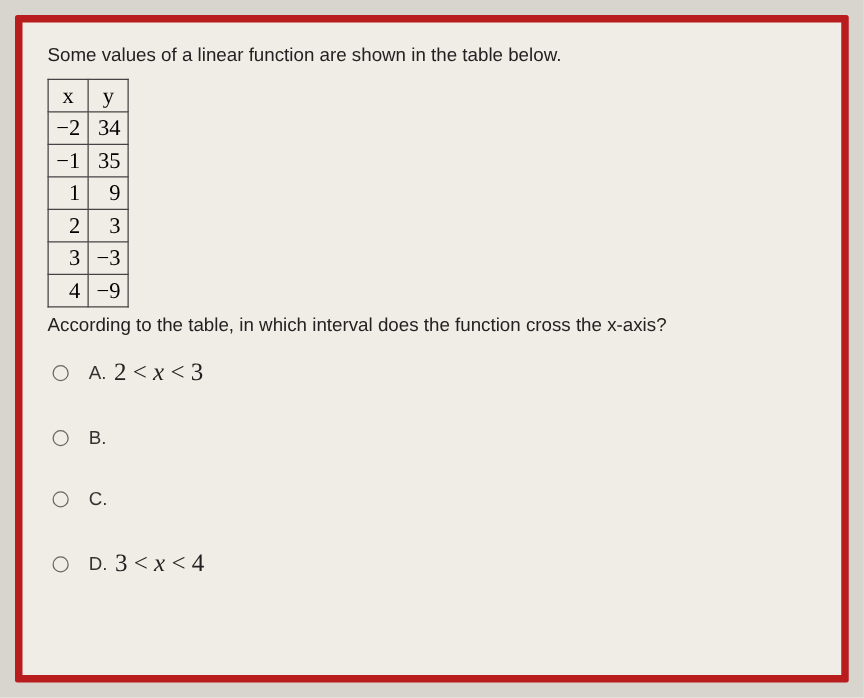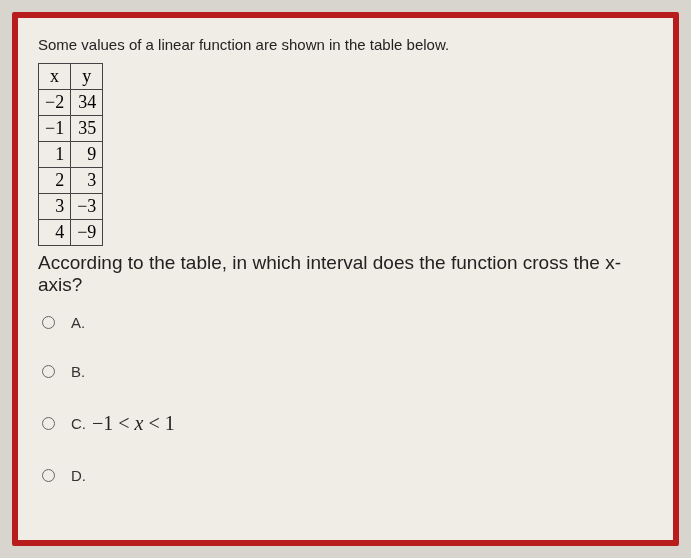--- a/index.html
+++ b/index.html
@@ -39,21 +39,21 @@
       text-align: center;
       min-width: 28px;
     }
     .data-table td {
       border: 1px solid #444;
       padding: 2px 6px;
       text-align: right;
       min-width: 28px;
     }
     .question-text {
-      font-size: 19px;
+      font-size: 15px;
       color: #222;
       margin-bottom: 18px;
     }
     .option {
       display: flex;
       align-items: center;
       margin-bottom: 32px;
       padding-left: 4px;
     }
     .radio {
@@ -118,31 +118,32 @@
         <td>−9</td>
       </tr>
     </tbody>
   </table>
 
   <p class="question-text">According to the table, in which interval does the function cross the x-axis?</p>
 
   <div class="option">
     <span class="radio"></span>
     <span class="option-label">A.</span>
+    <span class="option-math">2 &lt; <span class="italic-x">x</span> &lt; 3</span>
   </div>
 
   <div class="option">
     <span class="radio"></span>
     <span class="option-label">B.</span>
   </div>
 
   <div class="option">
     <span class="radio"></span>
     <span class="option-label">C.</span>
-    <span class="option-math">−1 &lt; <span class="italic-x">x</span> &lt; 1</span>
   </div>
 
   <div class="option">
     <span class="radio"></span>
     <span class="option-label">D.</span>
+    <span class="option-math">3 &lt; <span class="italic-x">x</span> &lt; 4</span>
   </div>
 
 </div>
 
 </body></html>

